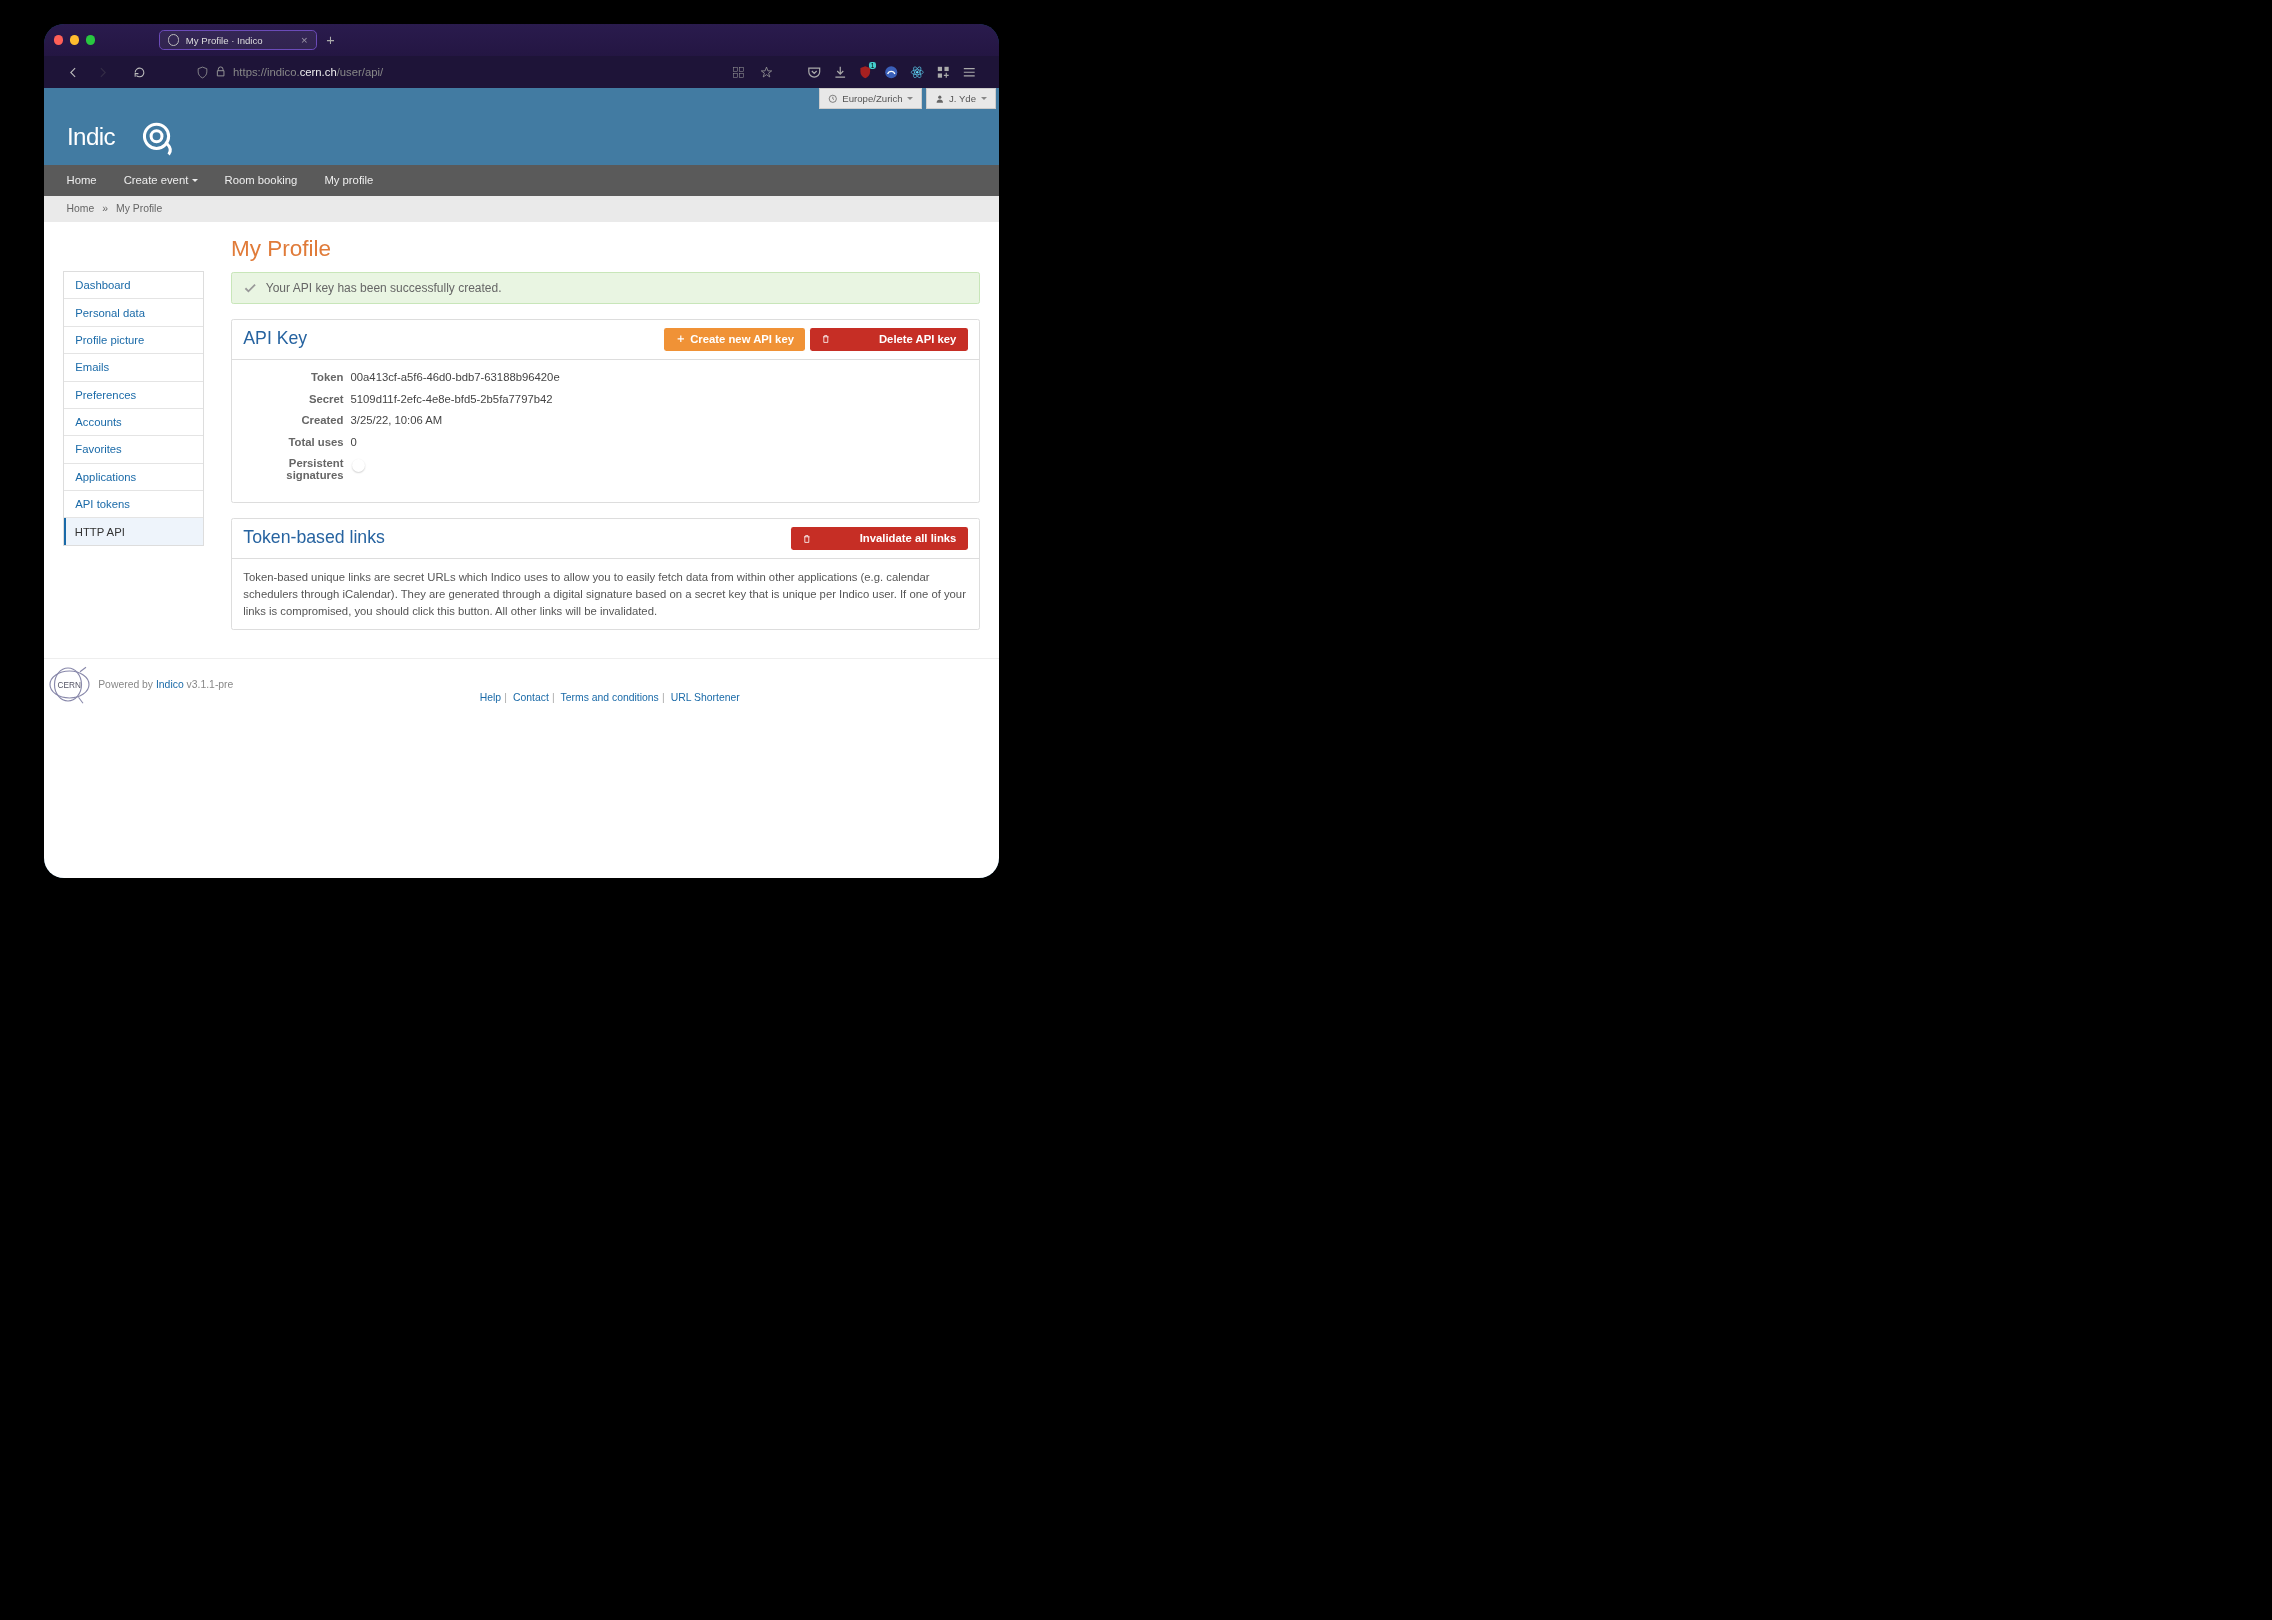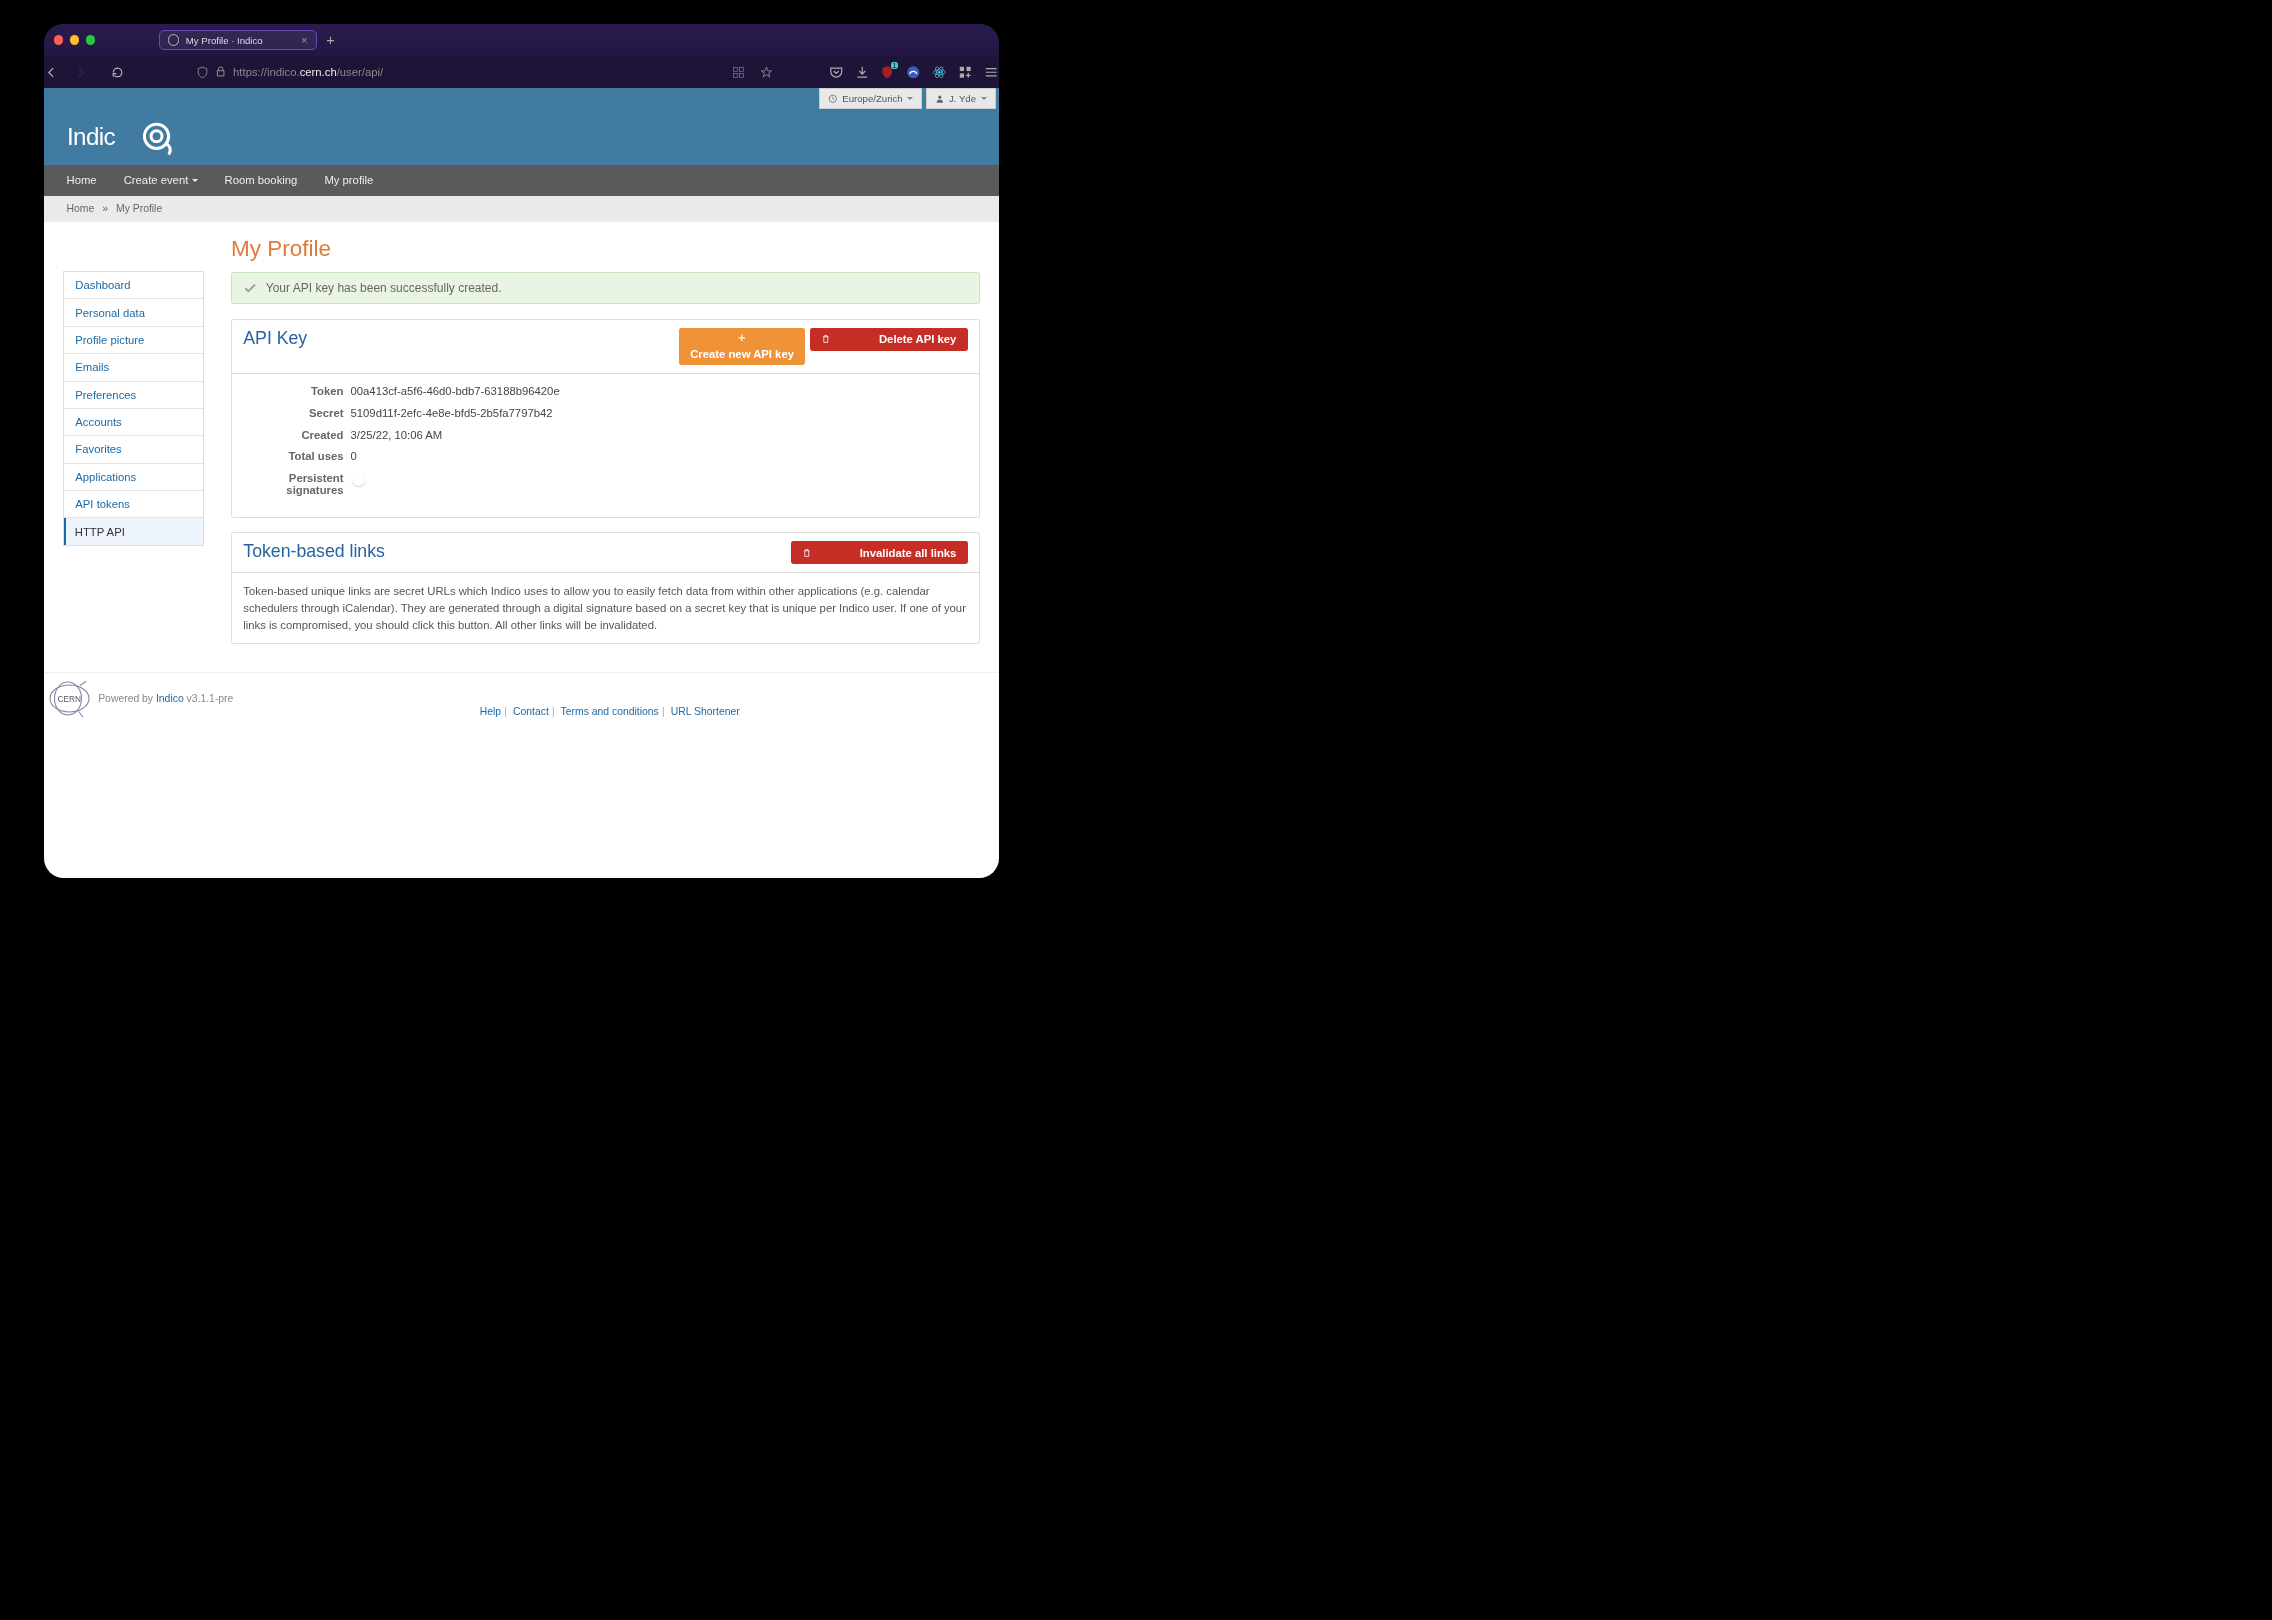--- a/index.html
+++ b/index.html
@@ -8,21 +8,21 @@
 .titlebar { height: 32px; background: linear-gradient(180deg, #2a1b4d 0%, #241643 100%); display: flex; align-items: center; padding: 0 9.6px; }
 .traffic { display: flex; gap: 6.4px; }
 .dot { width: 9.6px; height: 9.6px; border-radius: 50%; }
 .dot.red { background: #ff5f57; }
 .dot.yellow { background: #febc2e; }
 .dot.green { background: #28c840; }
 .tab { margin-left: 64px; display: flex; align-items: center; gap: 6.4px; background: rgba(255,255,255,0.06); border: 0.8px solid #6b4bb8; border-radius: 4.8px; padding: 3.2px 8px; color: #ddd; font-size: 9.6px; }
 .tab-favicon { width: 11.3px; height: 11.3px; border-radius: 50%; border: 1.2px solid #bbb; display: flex; align-items: center; justify-content: center; }
 .tab-close { font-size: 11.3px; opacity: 0.6; margin-left: 32px; }
 .tab-new { margin-left: 9.6px; color: #aaa; font-size: 14.5px; }
-.toolbar { height: 32px; background: #1e1438; display: flex; align-items: center; padding: 0 1px; gap: 24px; }
+.toolbar { height: 32px; background: #1e1438; display: flex; align-items: center; padding: 0 23px; gap: 2px; }
 .toolbar .nav { display: flex; gap: 16px; }
 .toolbar .tiny-icon { width: 13px; height: 13px; fill: #999; }
 .toolbar .nav .tiny-icon.dim { opacity: 0.3; }
 .urlbar { flex: 1; display: flex; align-items: center; gap: 6.4px; margin: 0 32px 0 48px; color: #aaa; font-size: 11.3px; }
 .urlbar .lock { width: 11.3px; height: 11.3px; }
 .url-text { color: #888; }
 .url-text .bold { color: #eee; }
 .toolbar-right { display: flex; gap: 11.3px; align-items: center; }
 .toolbar-right .ic { width: 14.5px; height: 14.5px; position: relative; }
 .toolbar-right .ic svg { fill: #aaa; }
@@ -52,21 +52,21 @@
 .sidebar-item:last-child { border-bottom: none; }
 .sidebar-item.active { background: #eef4fb; border-left: 2.4px solid #1a6aa8; padding-left: 8.8px; color: #333; }
 
 .alert { background: #e9f5e2; border: 0.8px solid #c8e6b9; border-radius: 2.4px; padding: 8px 11.3px; display: flex; align-items: center; gap: 8px; color: #666; font-size: 12px; margin-bottom: 14.5px; }
 .alert svg { width: 14.5px; height: 14.5px; stroke: #999; fill: none; stroke-width: 3; }
 
 .panel { border: 0.8px solid #ddd; border-radius: 2.4px; margin-bottom: 14.5px; }
 .panel-head { padding: 8px 11.3px; display: flex; align-items: flex-start; border-bottom: 0.8px solid #ddd; }
 .panel-title { font-size: 17.7px; color: #2663a0; font-weight: 400; flex: 1; }
 .btn { border: none; border-radius: 2.4px; color: #fff; font-size: 11.3px; font-weight: 600; padding: 5.6px 11.3px; cursor: pointer; display: inline-flex; align-items: center; gap: 4.8px; margin-left: 4.8px; }
-.btn.orange { background: #f09236; flex-direction: column; }
+.btn.orange { background: #f09236; }
 .btn.red { background: #c62e25; gap: 48px; }
 .btn svg { width: 9.6px; height: 9.6px; fill: #fff; }
 
 .panel-body { padding: 11.3px 14.5px; }
 .kv-row { display: flex; margin-bottom: 9.6px; font-size: 11.3px; }
 .kv-label { width: 104px; text-align: right; color: #666; font-weight: 600; padding-right: 7px; }
 .kv-value { color: #444; }
 .toggle { width: 35px; height: 16px; background: #e8e8e8; border-radius: 8px; position: relative; }
 .toggle::before { content: ""; position: absolute; left: 1.6px; top: 1.6px; width: 13px; height: 13px; background: #fff; border-radius: 50%; box-shadow: 0 0.8px 1.6px rgba(0,0,0,0.2); }
 

